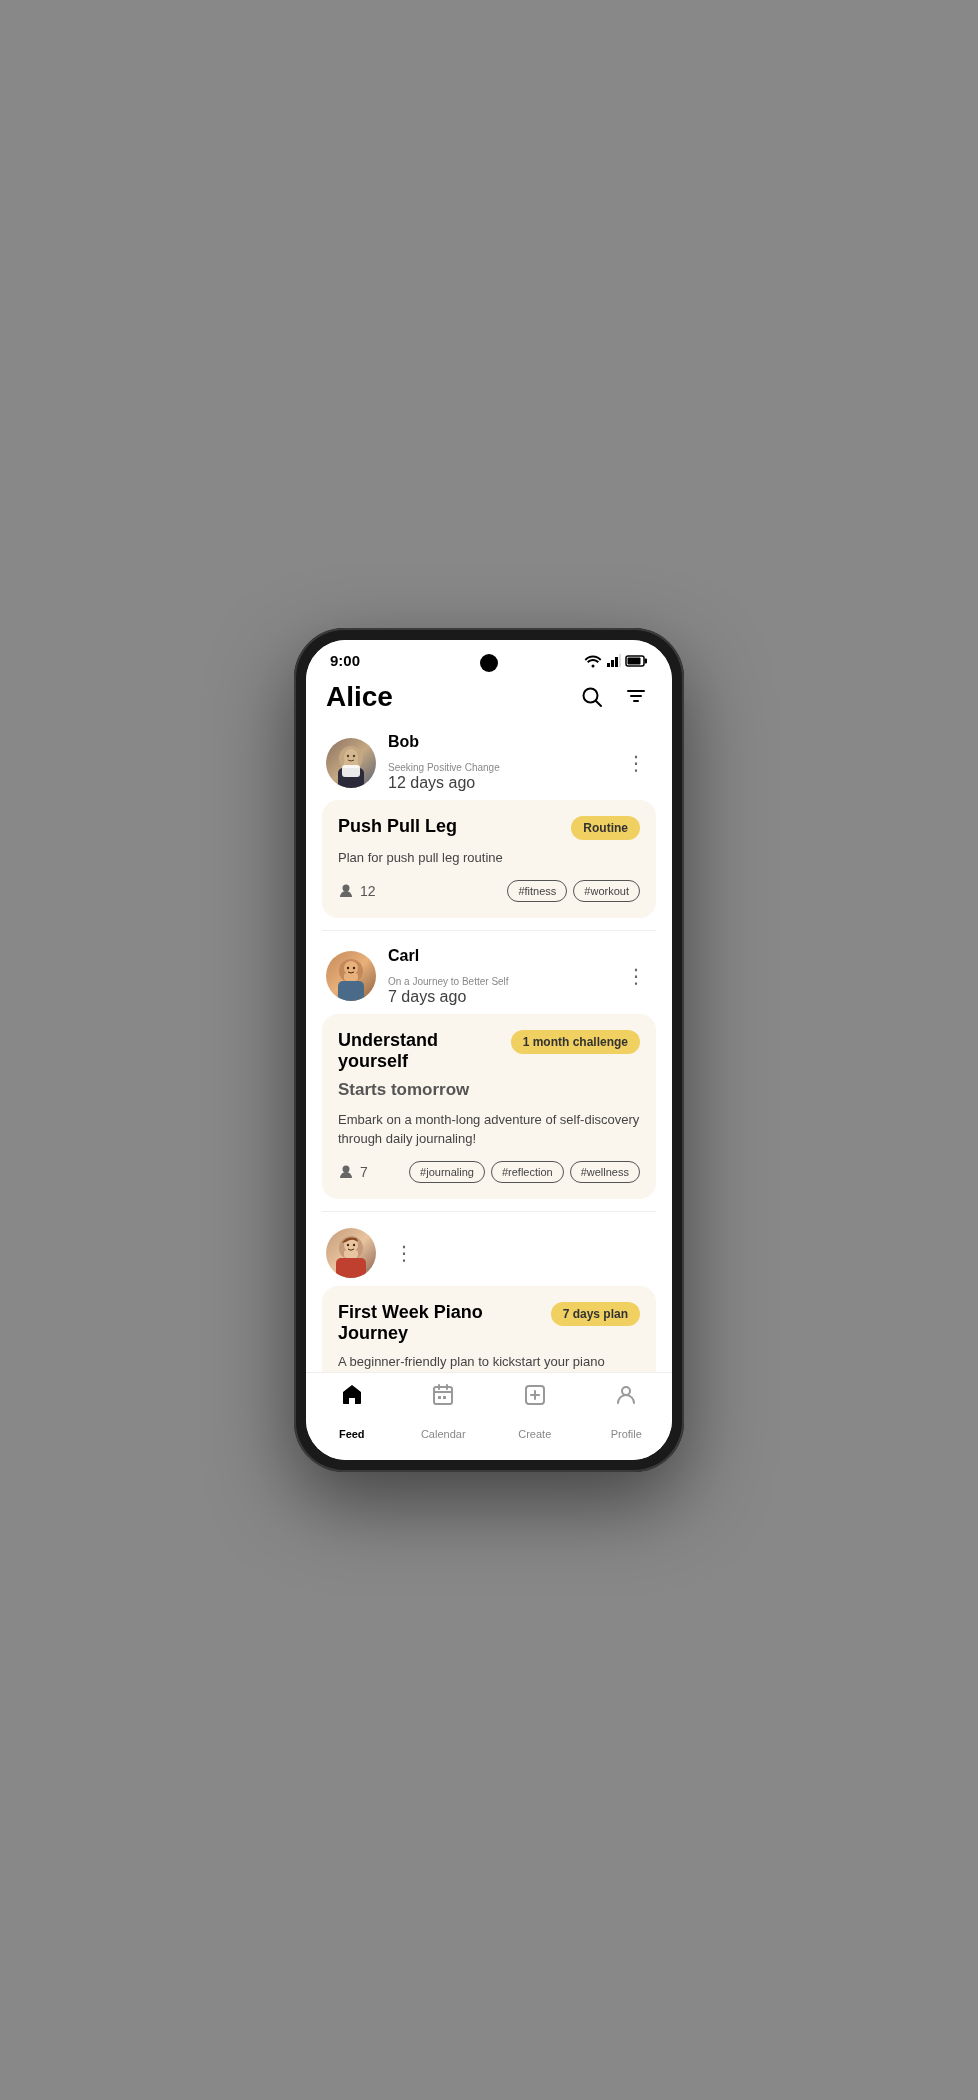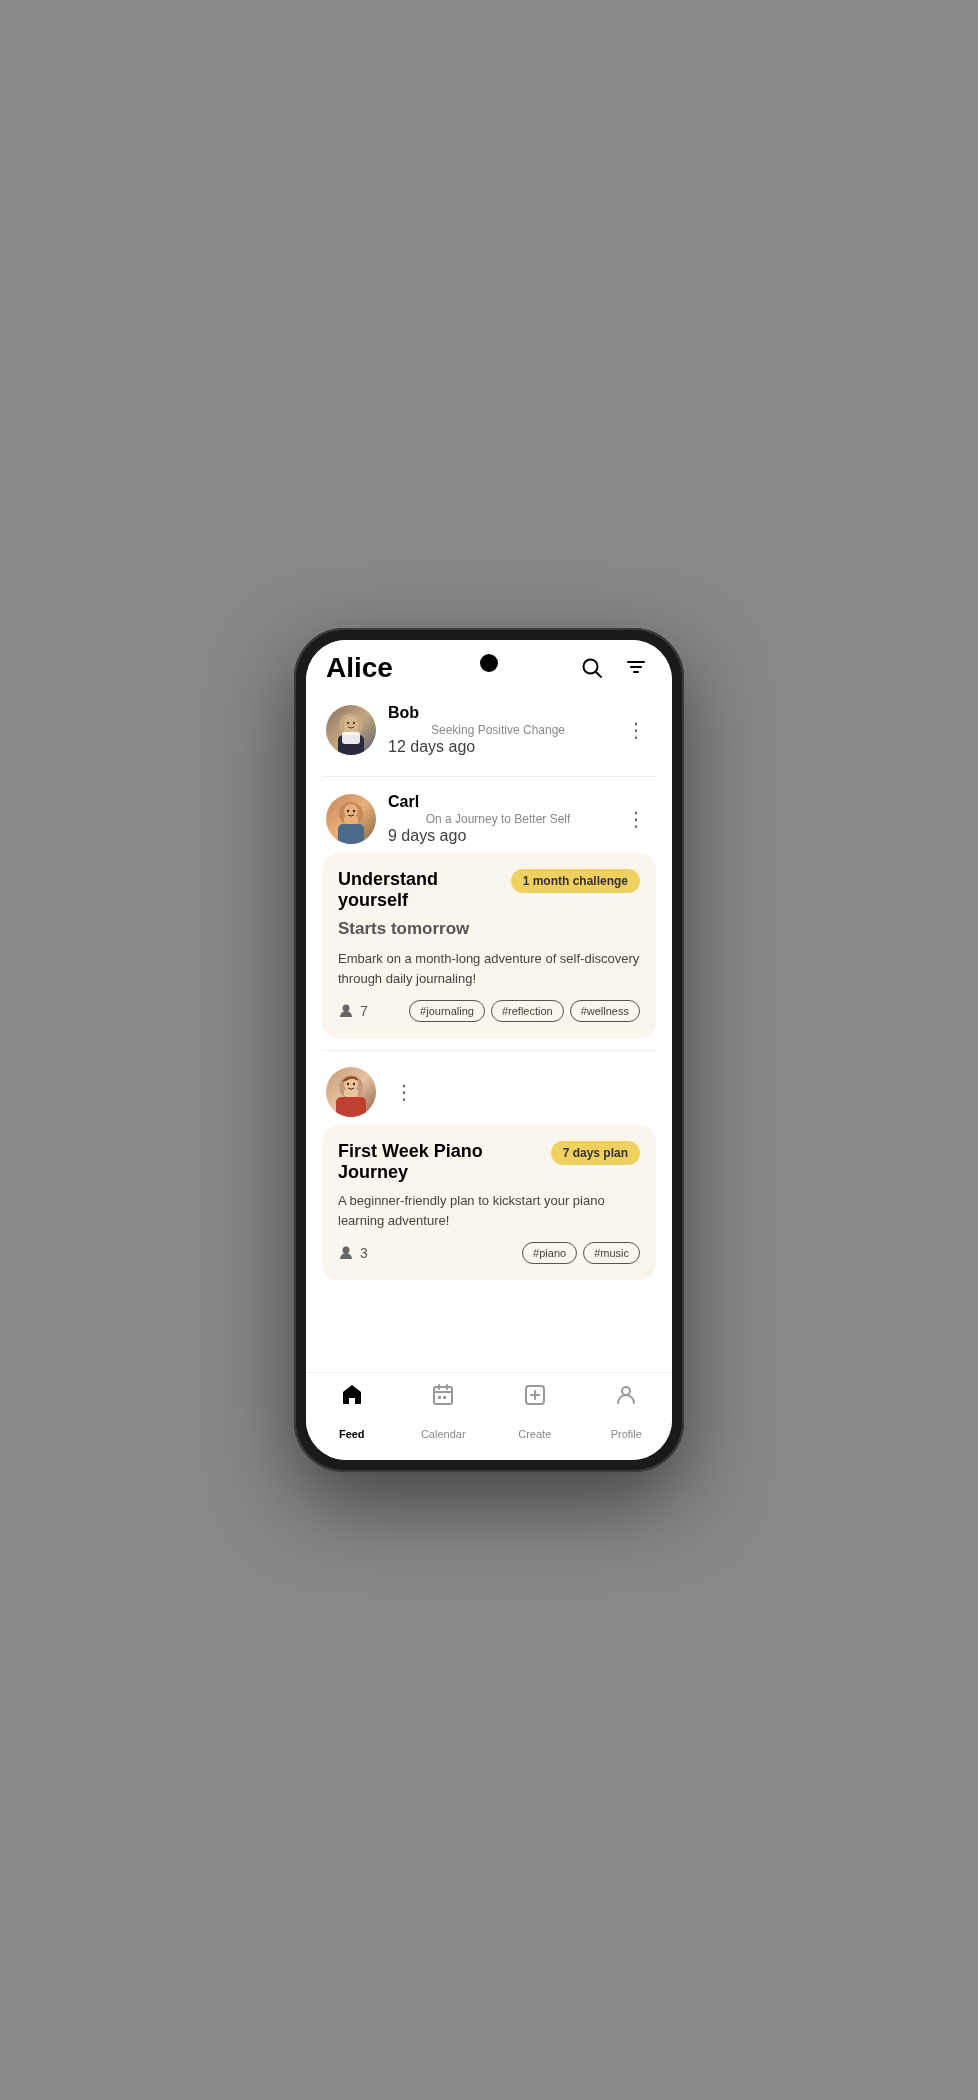--- a/index.html
+++ b/index.html
@@ -125,24 +125,23 @@
     }
     .author-info {
       flex: 1;
     }
     .author-name {
       font-size: 16px;
       font-weight: 600;
       color: #000;
     }
     .author-bio {
-      font-size: 12px;
+      font-size: 10px;
       color: #888;
-      margin-top: 1px;
-      text-align: center;
+      margin-top: 11px;
     }
     .author-time {
       font-size: 16px;
       color: #404040;
       margin-top: 1px;
     }
     .more-btn {
       width: 32px;
       height: 32px;
       display: flex;
@@ -258,20 +257,44 @@
     svg { overflow: visible; }
   </style>
 </head>
 <body>
 
 <div class="phone-frame">
   <div class="phone-screen">
 
     <div class="camera-notch"></div>
 
+    <div class="status-bar">
+      <span class="status-time">9:00</span>
+      <div class="status-icons">
+
+        <svg width="18" height="13" viewBox="0 0 18 13">
+          <path d="M9 10.5a1.5 1.5 0 1 1 0 3 1.5 1.5 0 0 1 0-3z" fill="#000"></path>
+          <path d="M9 7C10.8 7 12.4 7.8 13.6 9L15 7.5C13.4 5.9 11.3 5 9 5S4.6 5.9 3 7.5L4.4 9C5.6 7.8 7.2 7 9 7z" fill="#000"></path>
+          <path d="M9 3.5C11.8 3.5 14.3 4.7 16 6.7L17.4 5.3C15.3 3 12.3 1.5 9 1.5S2.7 3 .6 5.3L2 6.7C3.7 4.7 6.2 3.5 9 3.5z" fill="#000"></path>
+        </svg>
+
+        <svg width="14" height="13" viewBox="0 0 14 13">
+          <rect x="0" y="9" width="3" height="4" fill="#000"></rect>
+          <rect x="4" y="6" width="3" height="7" fill="#000"></rect>
+          <rect x="8" y="3" width="3" height="10" fill="#000"></rect>
+          <rect x="12" y="0" width="2" height="13" fill="#ddd"></rect>
+        </svg>
+
+        <svg width="22" height="12" viewBox="0 0 22 12">
+          <rect x="0" y="1" width="18" height="10" rx="2" fill="none" stroke="#000" stroke-width="1.5"></rect>
+          <rect x="18.5" y="3.5" width="2.5" height="5" rx="1" fill="#000"></rect>
+          <rect x="1.5" y="2.5" width="13" height="7" rx="1" fill="#000"></rect>
+        </svg>
+      </div>
+    </div>
 
     <div class="app-header">
       <span class="app-title">Alice</span>
       <div class="header-icons">
         <div class="icon-btn">
           <svg width="22" height="22" viewBox="0 0 22 22" fill="none">
             <circle cx="9.5" cy="9.5" r="7" stroke="#000" stroke-width="2"></circle>
             <line x1="14.7" y1="14.7" x2="20" y2="20" stroke="#000" stroke-width="2" stroke-linecap="round"></line>
           </svg>
         </div>
@@ -302,41 +325,61 @@
               <path d="M22 22 Q25 24 28 22" stroke="#5a3a1a" stroke-width="1" fill="none"></path>
             </svg>
           </div>
           <div class="author-info">
             <div class="author-name">Bob</div>
             <div class="author-bio">Seeking Positive Change</div>
             <div class="author-time">12 days ago</div>
           </div>
           <div class="more-btn">⋮</div>
         </div>
+        <div class="content-card">
+          <div class="card-header">
+            <span class="card-title">Push Pull Leg</span>
+            <span class="badge">Routine</span>
+          </div>
+          <div class="card-desc">Plan for push pull leg routine</div>
+          <div class="card-footer">
+            <div class="participants">
+              <svg width="16" height="16" viewBox="0 0 16 16">
+                <circle cx="8" cy="5" r="3.5" fill="#666"></circle>
+                <path d="M2 14c0-3.3 2.7-6 6-6s6 2.7 6 6" fill="#666"></path>
+              </svg>
+              <span>12</span>
+            </div>
+            <div class="tags">
+              <span class="tag">#fitness</span>
+              <span class="tag">#workout</span>
+            </div>
+          </div>
+        </div>
       </div>
 
       <div class="divider"></div>
 
       <div class="post-container">
         <div class="post-author-row">
           <div class="avatar avatar-carl">
             <svg width="50" height="50" viewBox="0 0 50 50">
               <circle cx="25" cy="20" r="12" fill="#c4895a"></circle>
               <circle cx="25" cy="17" r="7" fill="#e8b07a"></circle>
               <rect x="18" y="22" width="14" height="8" rx="3" fill="#e8b07a"></rect>
               <rect x="12" y="30" width="26" height="20" rx="5" fill="#4a6a8a"></rect>
               <circle cx="22" cy="17" r="1.2" fill="#3a2010"></circle>
               <circle cx="28" cy="17" r="1.2" fill="#3a2010"></circle>
               <path d="M22 21 Q25 23 28 21" stroke="#3a2010" stroke-width="1" fill="none"></path>
             </svg>
           </div>
           <div class="author-info">
             <div class="author-name">Carl</div>
             <div class="author-bio">On a Journey to Better Self</div>
-            <div class="author-time">9 days ago</div>
+            <div class="author-time">7 days ago</div>
           </div>
           <div class="more-btn">⋮</div>
         </div>
         <div class="content-card">
           <div class="card-header">
             <span class="card-title">Understand yourself</span>
             <span class="badge">1 month challenge</span>
           </div>
           <div class="card-subtitle">Starts tomorrow</div>
           <div class="card-desc">Embark on a month-long adventure of self-discovery through daily journaling!</div>

